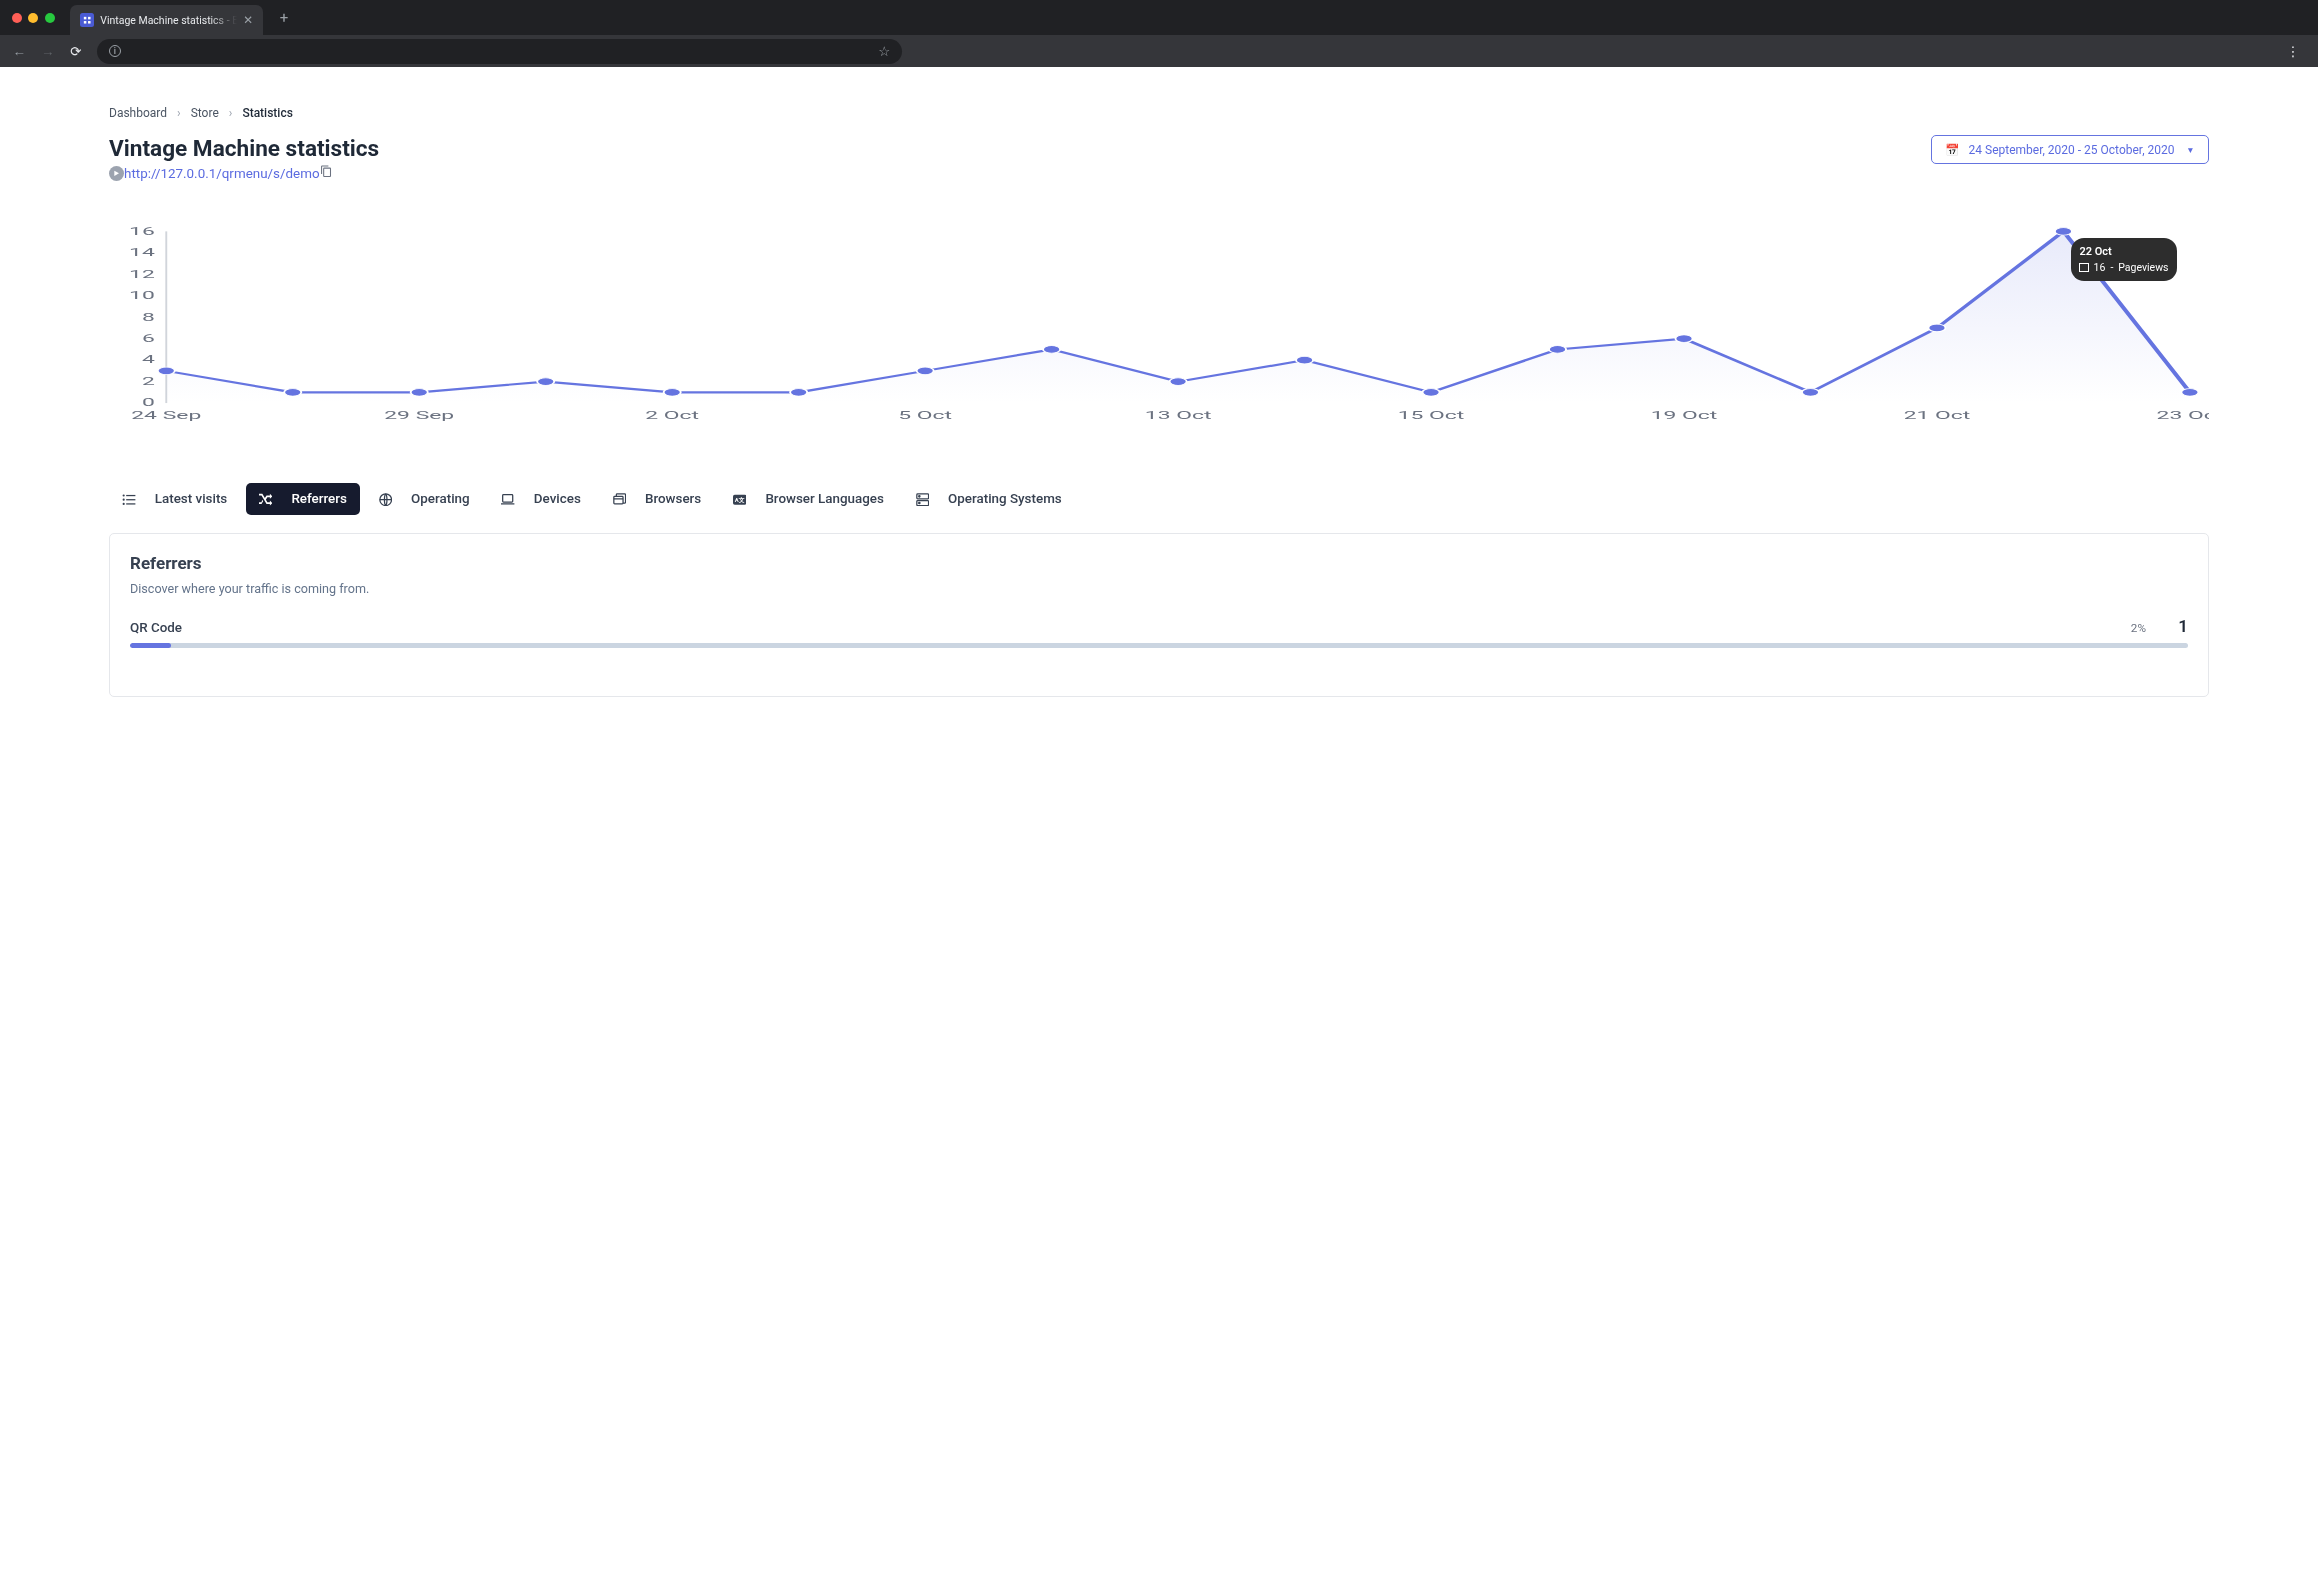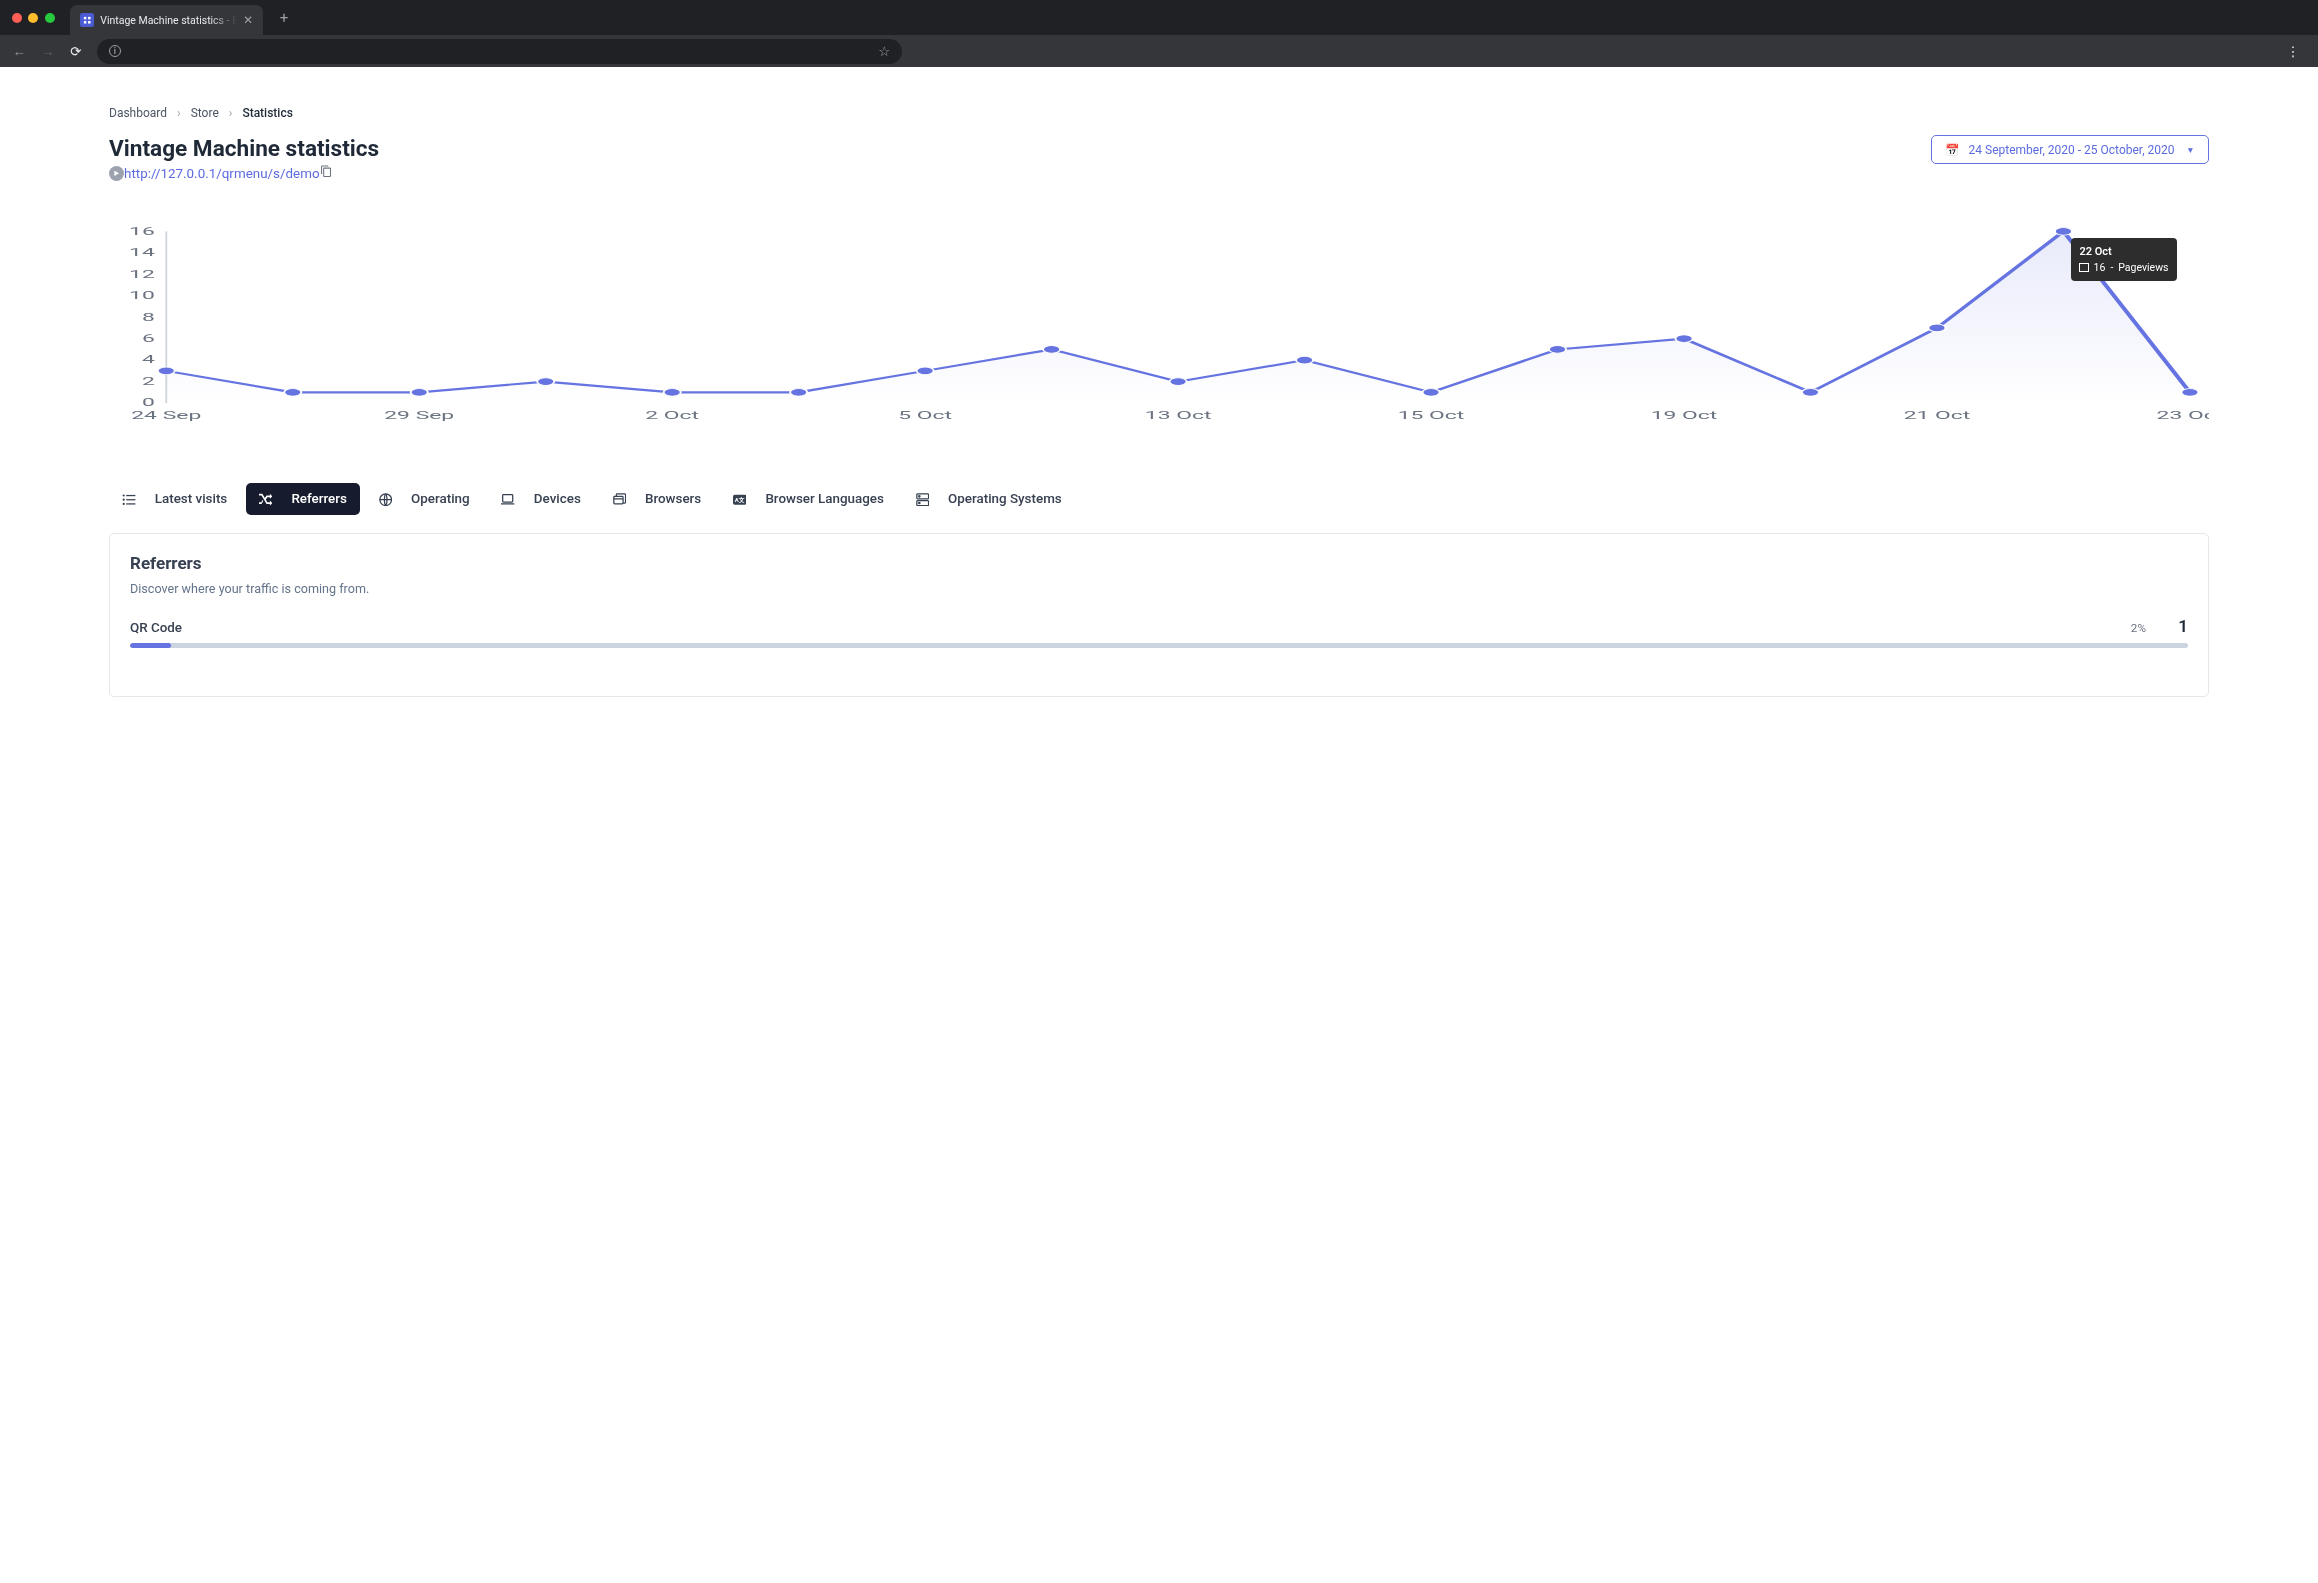--- a/index.html
+++ b/index.html
@@ -33,21 +33,21 @@
 .date-btn{display:flex;align-items:center;gap:8.4px;border:0.8px solid #6574e0;color:#5b6be0;background:#fff;padding:6.7px 13.4px;border-radius:5px;font-size:12px;cursor:pointer}
 .date-btn .cal{font-size:11.7px}
 .date-btn .caret{font-size:8.4px;margin-left:3.4px}
 .url-row{display:flex;align-items:center;gap:0;font-size:13.4px;margin-bottom:42px}
 .play-circle{width:15px;height:15px;border-radius:50%;background:#9ca3af;display:flex;align-items:center;justify-content:center}
 .play-circle svg{width:6.7px;height:6.7px;fill:#fff}
 .store-url{color:#5b6be0}
 .copy-icon{color:#6b7280;font-size:11.7px}
 .chart-wrap{position:relative;height:218px;margin-bottom:42px}
 .chart-svg{width:100%;height:201px}
-.tooltip{position:absolute;background:#2d2d2d;color:#fff;padding:6.7px 8.4px;border-radius:4px;font-size:11px}
+.tooltip{position:absolute;background:#2d2d2d;color:#fff;padding:6.7px 8.4px;border-radius:13px;font-size:11px}
 .tooltip .tt-date{font-weight:600;margin-bottom:3.4px}
 .tooltip .tt-row{display:flex;align-items:center;gap:5px;font-size:10.5px}
 .tt-sq{width:9.2px;height:9.2px;border:1.3px solid #fff;background:transparent}
 .tabs-row{display:flex;gap:5px;flex-wrap:wrap;margin-bottom:18.5px}
 .stat-tab{display:flex;align-items:flex-end;gap:19px;padding:8.4px 13.4px;border-radius:5px;font-size:13.4px;color:#374151;cursor:pointer;font-weight:500}
 .stat-tab.active{background:#161b2e;color:#fff}
 .stat-tab svg,.stat-tab .ticon{width:13.4px;height:13.4px}
 .panel{border:0.8px solid #e5e7eb;border-radius:5px;padding:18.5px 20px 30px}
 .panel-title{font-size:17px;font-weight:700;color:#374151;margin-bottom:8.4px}
 .panel-sub{font-size:12.6px;color:#64748b;margin-bottom:20px}

